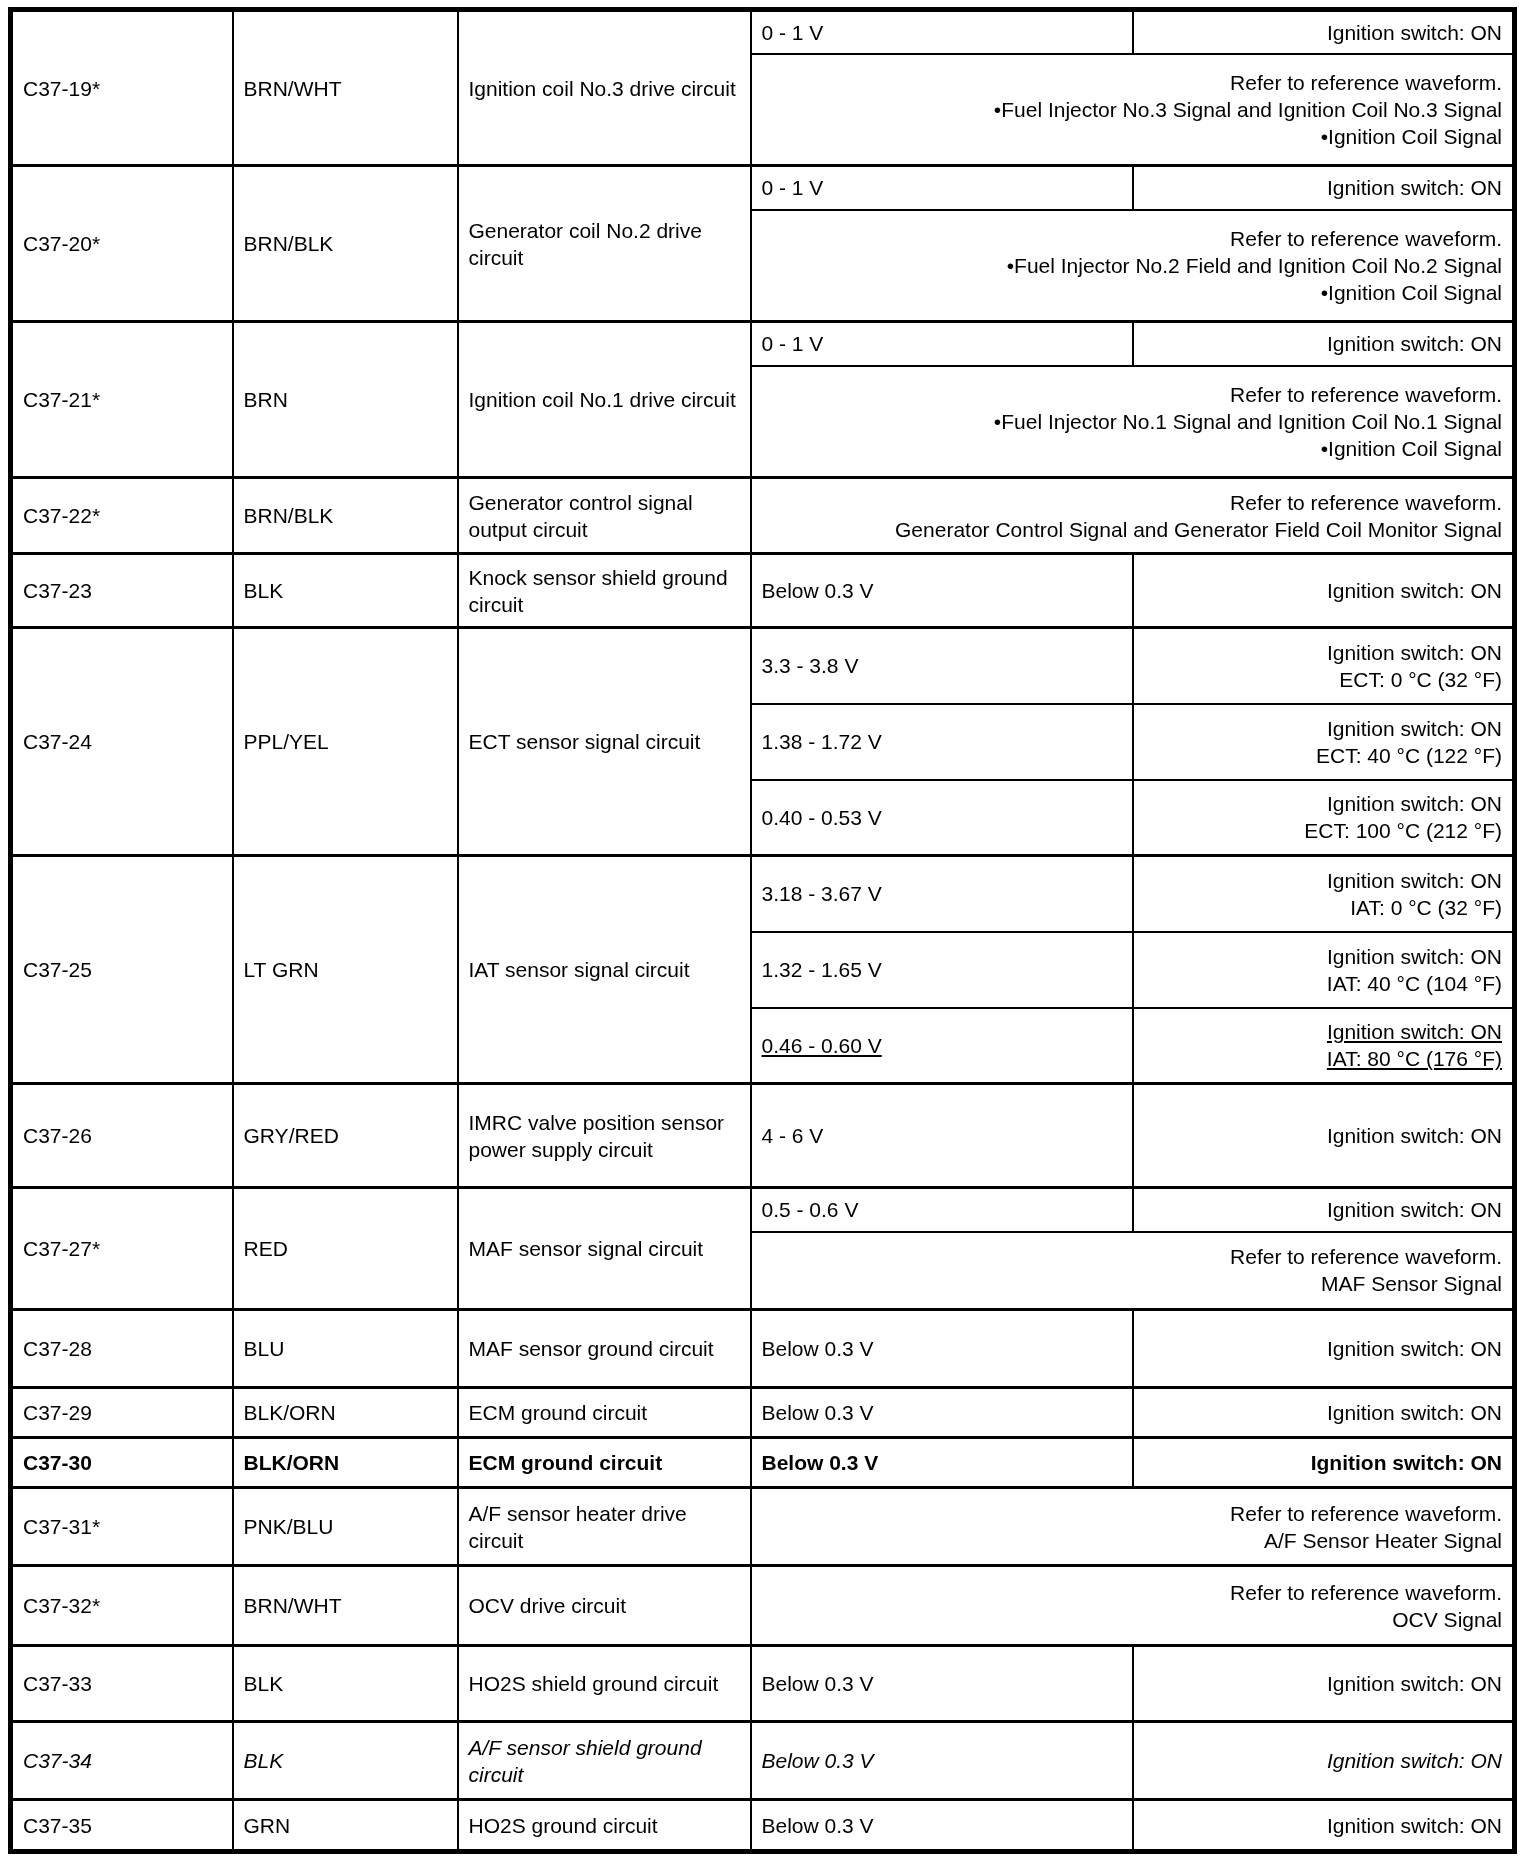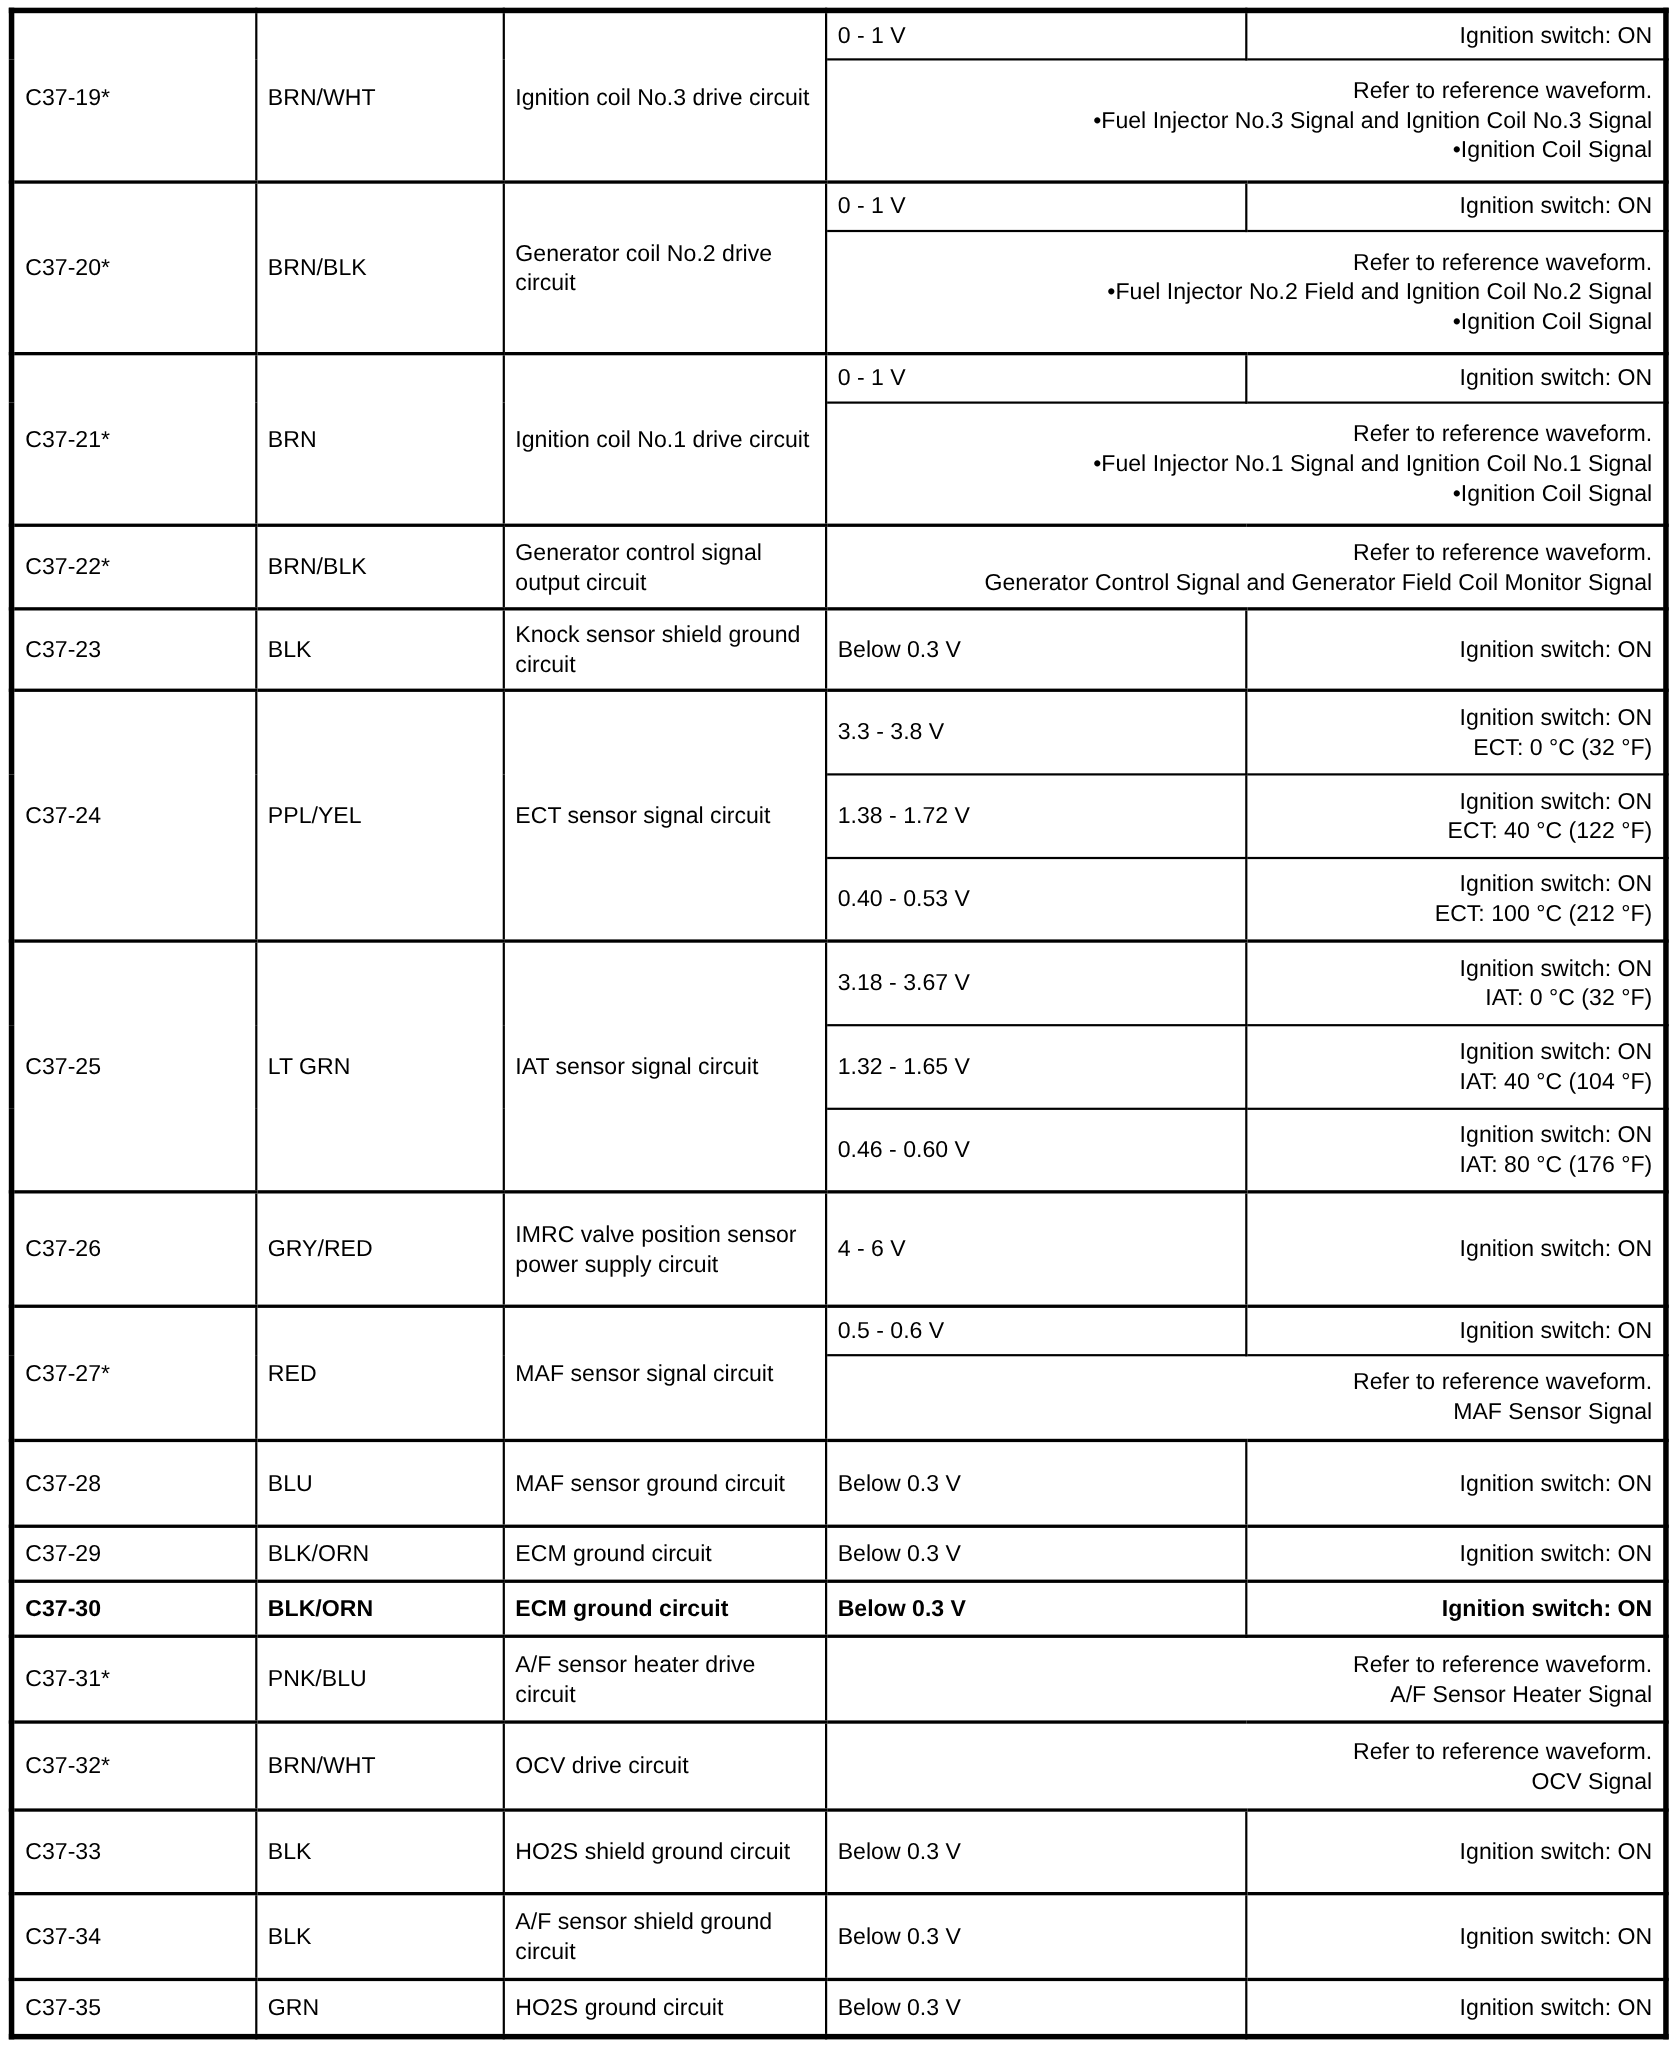--- a/index.html
+++ b/index.html
@@ -152,21 +152,21 @@
             <div class="text-line">IAT: 0 °C (32 °F)</div>
           </td>
         </tr>
         <tr style="height: 76px;">
           <td class="cell center">1.32 - 1.65 V</td>
           <td class="cell left condition-cell">
             <div class="text-line">Ignition switch: ON</div>
             <div class="text-line">IAT: 40 °C (104 °F)</div>
           </td>
         </tr>
-        <tr style="height: 76px;">
+        <tr style="height: 76px; text-decoration: underline;">
           <td class="cell center">0.46 - 0.60 V</td>
           <td class="cell left condition-cell">
             <div class="text-line">Ignition switch: ON</div>
             <div class="text-line">IAT: 80 °C (176 °F)</div>
           </td>
         </tr>
         <tr class="block-start" style="height: 104px;">
           <td class="cell center">C37-26</td>
           <td class="cell center">GRY/RED</td>
           <td class="cell left">IMRC valve position sensor power supply circuit</td>
@@ -237,21 +237,21 @@
         </tr>
         <tr class="block-start" style="height: 76px;">
           <td class="cell center">C37-33</td>
           <td class="cell center">BLK</td>
           <td class="cell left">HO2S shield ground circuit</td>
           <td class="cell center">Below 0.3 V</td>
           <td class="cell left condition-cell">
             <div class="text-line">Ignition switch: ON</div>
           </td>
         </tr>
-        <tr class="block-start" style="height: 78px;">
+        <tr class="block-start" style="height: 78px; font-style: italic;">
           <td class="cell center">C37-34</td>
           <td class="cell center">BLK</td>
           <td class="cell left">A/F sensor shield ground circuit</td>
           <td class="cell center">Below 0.3 V</td>
           <td class="cell left condition-cell">
             <div class="text-line">Ignition switch: ON</div>
           </td>
         </tr>
         <tr class="block-start" style="height: 52px;">
           <td class="cell center">C37-35</td>

